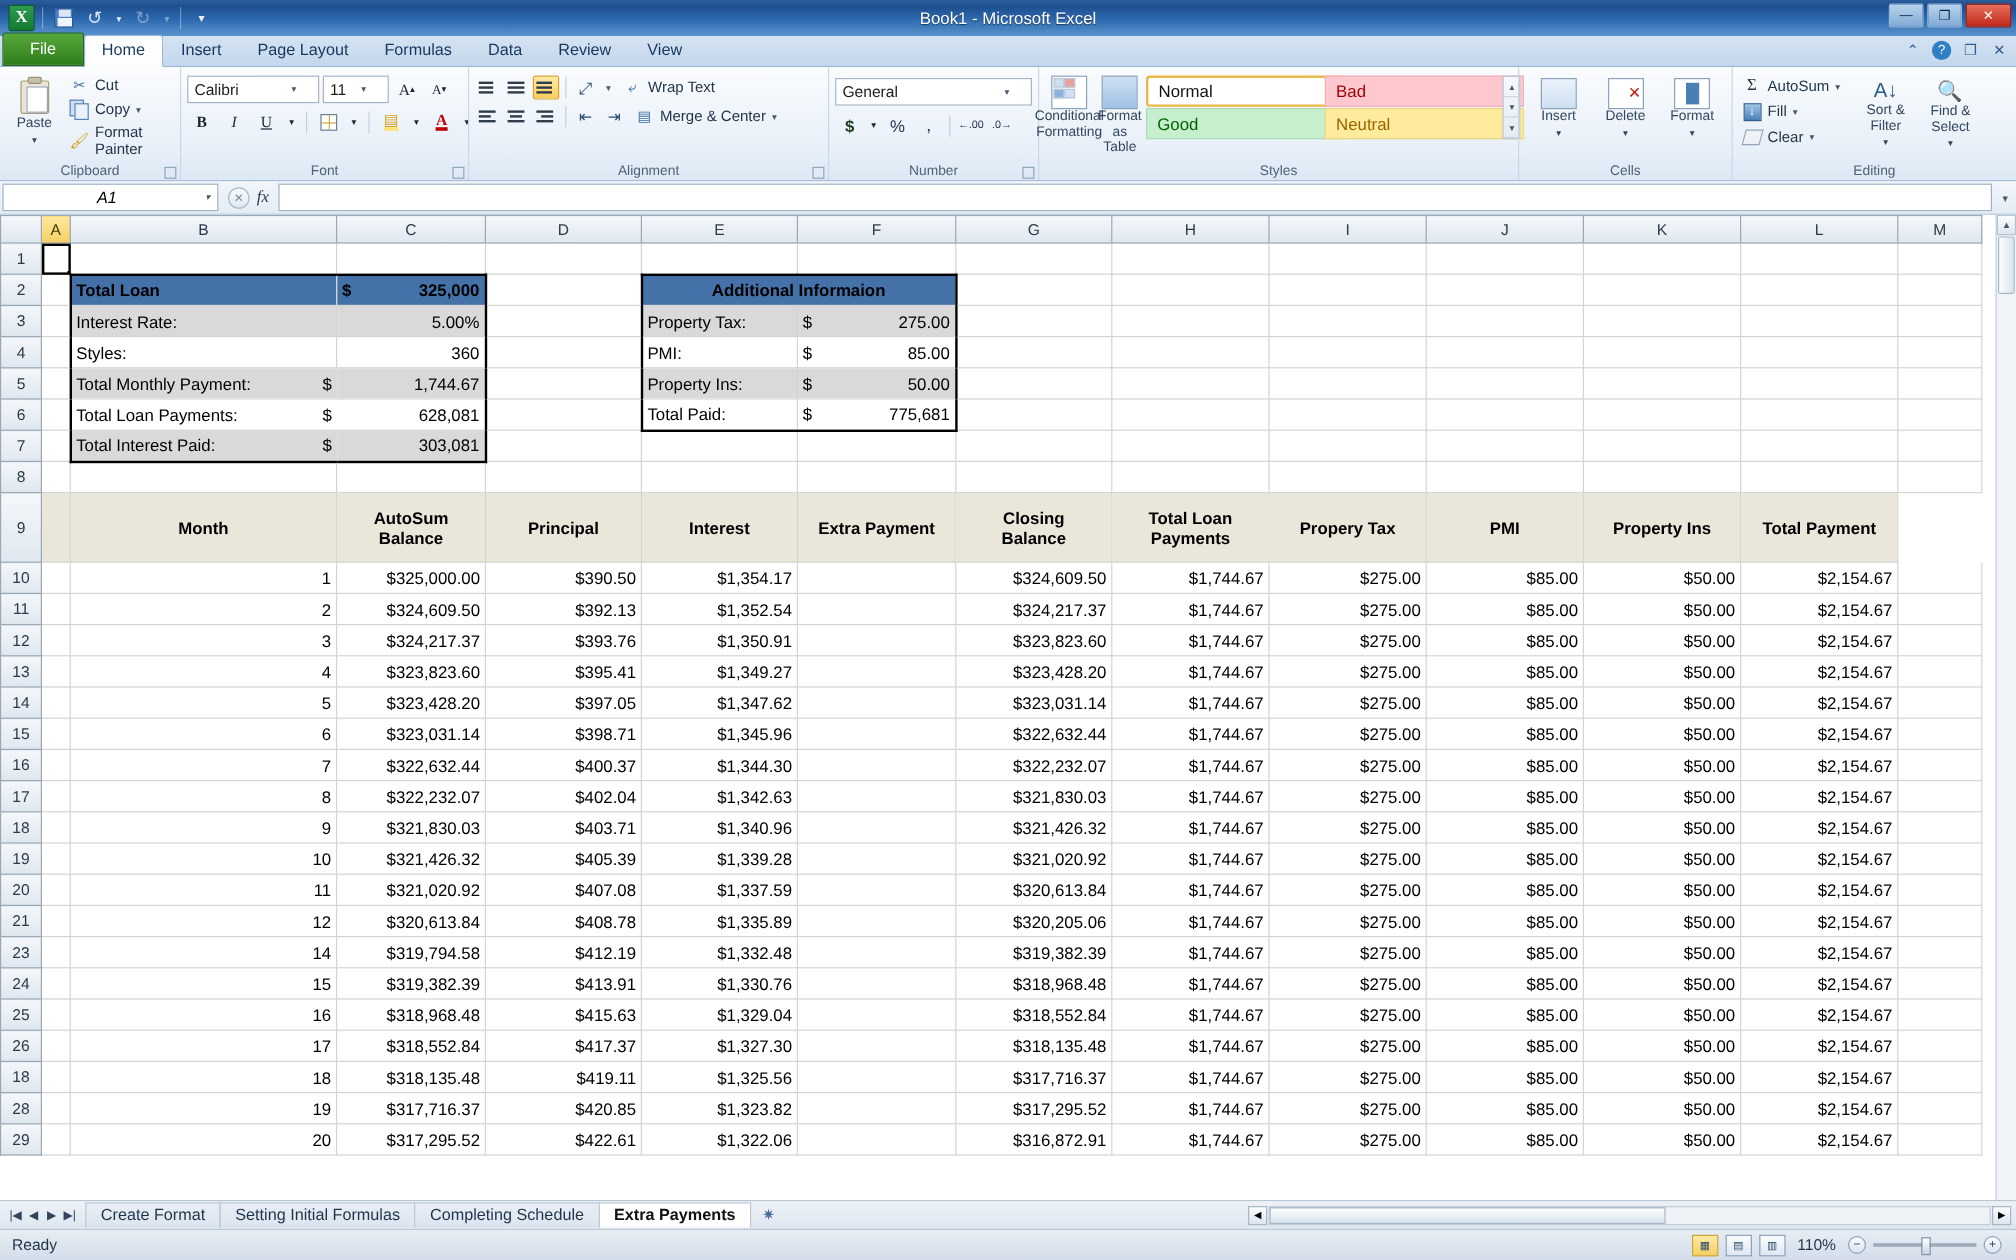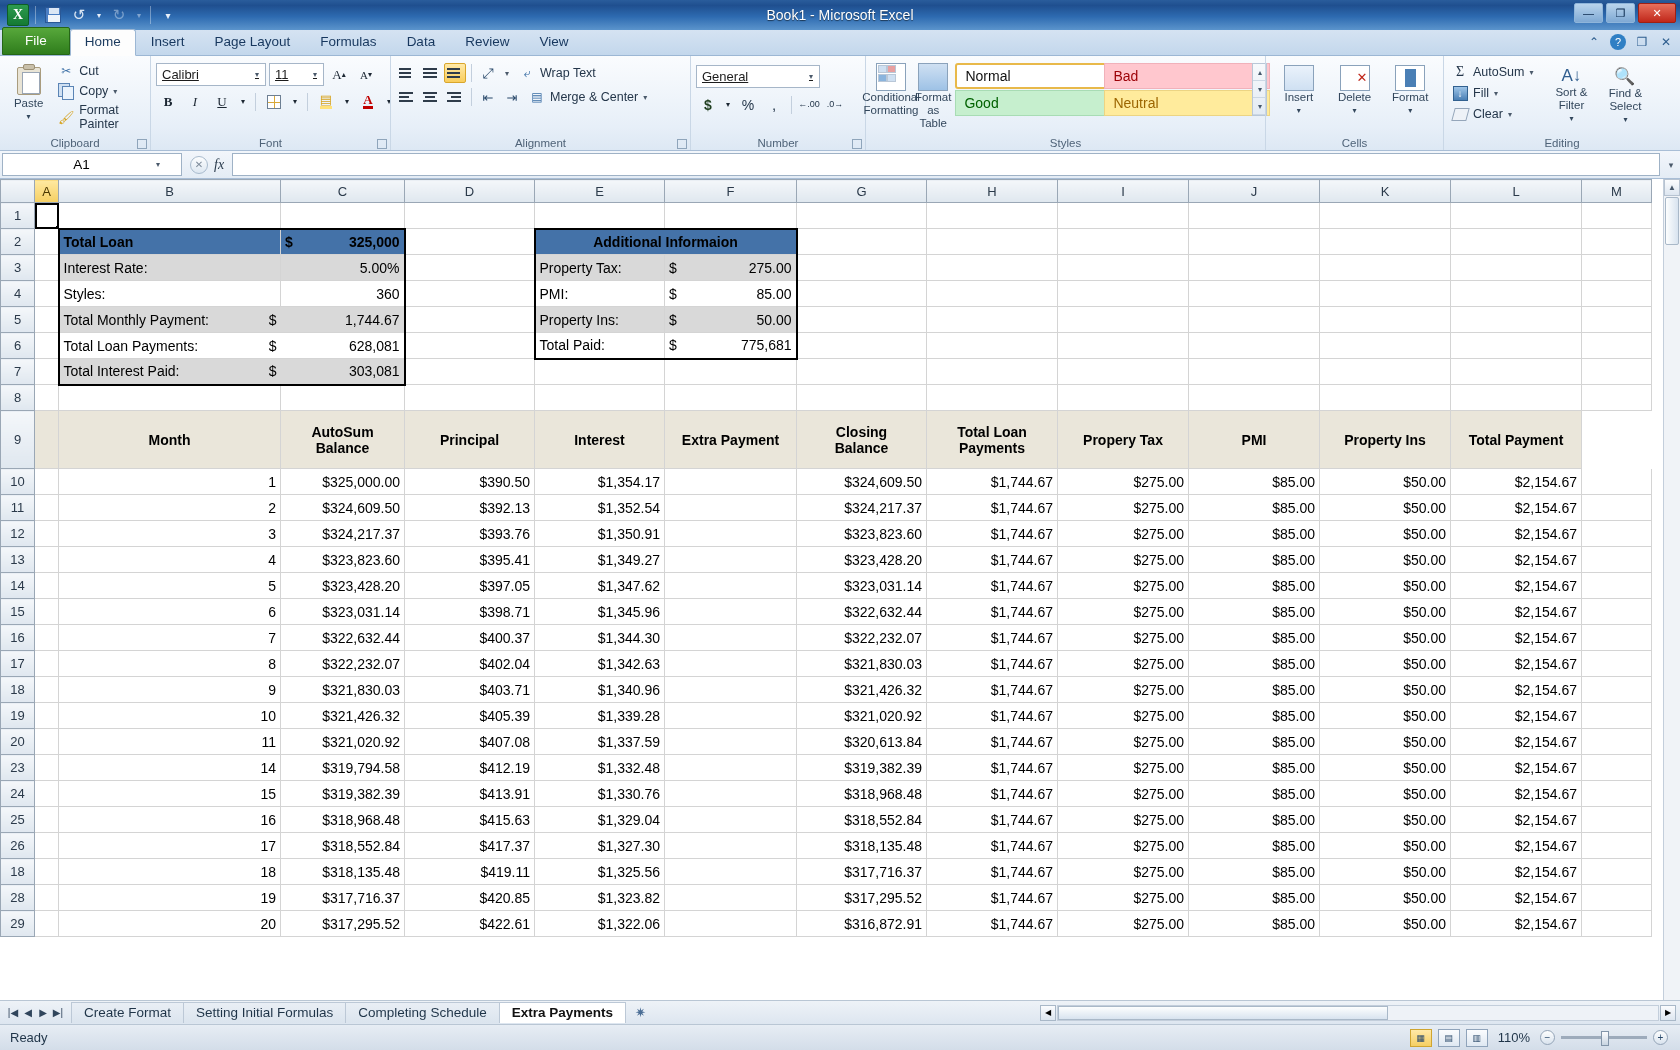--- a/index.html
+++ b/index.html
@@ -131,21 +131,21 @@
   .clip-item { display:flex; align-items:center; gap:5px; font-size:12.5px; color:#24364a; padding:1px 4px; border-radius:2px;}
   .mini-ico { width:16px; height:16px; display:flex; align-items:center; justify-content:center; font-size:12px;}
   .scissors { color:#3a6ea5; }
   .copy-ico { position:relative; width:16px;height:16px;}
   .copy-ico:before{content:'';position:absolute;left:0;top:0;width:10px;height:12px;background:#cfe0f2;border:1px solid #5a84b5;}
   .copy-ico:after{content:'';position:absolute;left:4px;top:3px;width:10px;height:12px;background:#eaf3fc;border:1px solid #5a84b5;}
   .brush-ico{ color:#d6a21b; font-size:13px;}
 
   
   .fontrow { display:flex; align-items:center; gap:3px; margin-bottom:4px;}
-  .combo { border:1px solid #a6b6c8; background:#fff; height:23px; display:flex; align-items:center; padding:0 2px 0 5px; font-size:13px; color:#1c1c1c;text-decoration:underline; }
+  .combo { border:1px solid #a6b6c8; background:#fff; height:23px; display:flex; align-items:center; padding:0 14px 0 5px; font-size:13px; color:#1c1c1c; }
   .combo .cv { flex:1; }
   .caret { font-size:8px; color:#4b5a6b; padding:0 4px; }
   .ibtn { width:24px; height:23px; display:flex; align-items:center; justify-content:center; font-size:13px; color:#1c2733; border:1px solid transparent; border-radius:2px;}
   .fa-up { font-family:"Liberation Serif", serif; }
   .sep-v { width:1px; height:18px; background:#c3cfdd; margin:0 3px;}
   .underline-A { border-bottom:3px solid #c00000; line-height:12px;}
   .fill-ico { color:#d6a21b; }
   .border-ico { width:14px;height:14px; border:1px solid #6d7f93; background:
       linear-gradient(#fff,#fff) ; position:relative;}
   .border-ico:before{content:'';position:absolute;left:6px;top:0;bottom:0;width:1px;background:#d8a83a;}
@@ -154,21 +154,21 @@
   
   .algrid { display:flex; flex-direction:column; gap:4px; }
   .alrow { display:flex; align-items:center; gap:2px;}
   .al-ico { width:22px;height:20px; display:flex;align-items:center;justify-content:center;}
   .al-ico.sel { background:linear-gradient(to bottom,#ffe9a8,#f9cd5c); border:1px solid #d9a62c; border-radius:2px;}
   .lines { width:16px; }
   .lines i { display:block; height:2px; background:#2f3c4b; margin:2px 0; }
   .txtbtn { display:flex; align-items:center; gap:5px; font-size:12.5px; color:#24364a; padding:2px 4px; white-space:nowrap;}
 
   
-  .numfmt { width:124px;justify-content:flex-end; }
+  .numfmt { width:164px;justify-content:flex-end; }
   .numrow2 { display:flex; align-items:center; gap:2px; margin-top:5px;}
   .dollar { font-size:14px; color:#1d3c1d; font-weight:bold;}
   .pct { font-size:14px; color:#24364a; }
   .comma { font-size:15px; color:#24364a; }
   .dec-ico { font-size:9px; color:#24364a; line-height:9px; text-align:right;}
 
   
   .styleicon { width:40px; display:flex; flex-direction:column; align-items:center; }
   .cf-ico { width:30px;height:28px; position:relative; border:1px solid #8aa2bb; background:#fff;}
   .cf-ico .cell { position:absolute; width:9px; height:8px; border:1px solid #b9c7d7;}
@@ -191,21 +191,21 @@
   .sort-ico { font-size:15px; color:#24364a;}
 
   
   .formulabar {
     height: 28px; display:flex; align-items:stretch;
     background: linear-gradient(to bottom,#f2f6fb,#e4ecf5);
     border-bottom: 1px solid #a9bed6;
   }
   .namebox {
     width: 180px; background:#fff; border:1px solid #9fb2c6; margin:2px 0 2px 2px;
-    display:flex; align-items:center; padding:0 17px 0 8px; font-size:13.5px;
+    display:flex; align-items:center; padding:0 2px 0 8px; font-size:13.5px;font-style:italic;
   }
   .namebox .nv { flex:1; text-align:center; }
   .fbtools { display:flex; align-items:center; gap:6px; padding:0 8px; }
   .rndbtn { width:18px;height:18px;border-radius:50%;border:1px solid #a9bbcd; background:linear-gradient(#fcfdfe,#dde7f1); color:#7d8b9a; font-size:10px; display:flex;align-items:center;justify-content:center;}
   .fx { font-family:"Liberation Serif", serif; font-style:italic; font-size:14px; color:#2a3b4d; }
   .finput { flex:1; background:#fff; border:1px solid #9fb2c6; margin:2px 2px 2px 0; }
   .fbcaret { width:18px; display:flex; align-items:center; justify-content:center; font-size:9px; color:#4b5a6b;}
 
   
   .gridwrap { position:relative; width:1680px; height: calc(1050px - 30px - 26px - 95px - 28px); overflow:hidden; background:#fff; }
@@ -1017,20 +1017,36 @@
             <td class="cell r"></td>
             <td class="cell r">$320,613.84</td>
             <td class="cell r">$1,744.67</td>
             <td class="cell r">$275.00</td>
             <td class="cell r">$85.00</td>
             <td class="cell r">$50.00</td>
             <td class="cell r">$2,154.67</td>
             <td class="cell"></td>
           </tr>
           <tr>
+            <td class="rowhead">21</td>
+            <td class="cell"></td>
+            <td class="cell r">12</td>
+            <td class="cell r">$320,613.84</td>
+            <td class="cell r">$408.78</td>
+            <td class="cell r">$1,335.89</td>
+            <td class="cell r"></td>
+            <td class="cell r">$320,205.06</td>
+            <td class="cell r">$1,744.67</td>
+            <td class="cell r">$275.00</td>
+            <td class="cell r">$85.00</td>
+            <td class="cell r">$50.00</td>
+            <td class="cell r">$2,154.67</td>
+            <td class="cell"></td>
+          </tr>
+          <tr>
             <td class="rowhead">23</td>
             <td class="cell"></td>
             <td class="cell r">14</td>
             <td class="cell r">$319,794.58</td>
             <td class="cell r">$412.19</td>
             <td class="cell r">$1,332.48</td>
             <td class="cell r"></td>
             <td class="cell r">$319,382.39</td>
             <td class="cell r">$1,744.67</td>
             <td class="cell r">$275.00</td>

